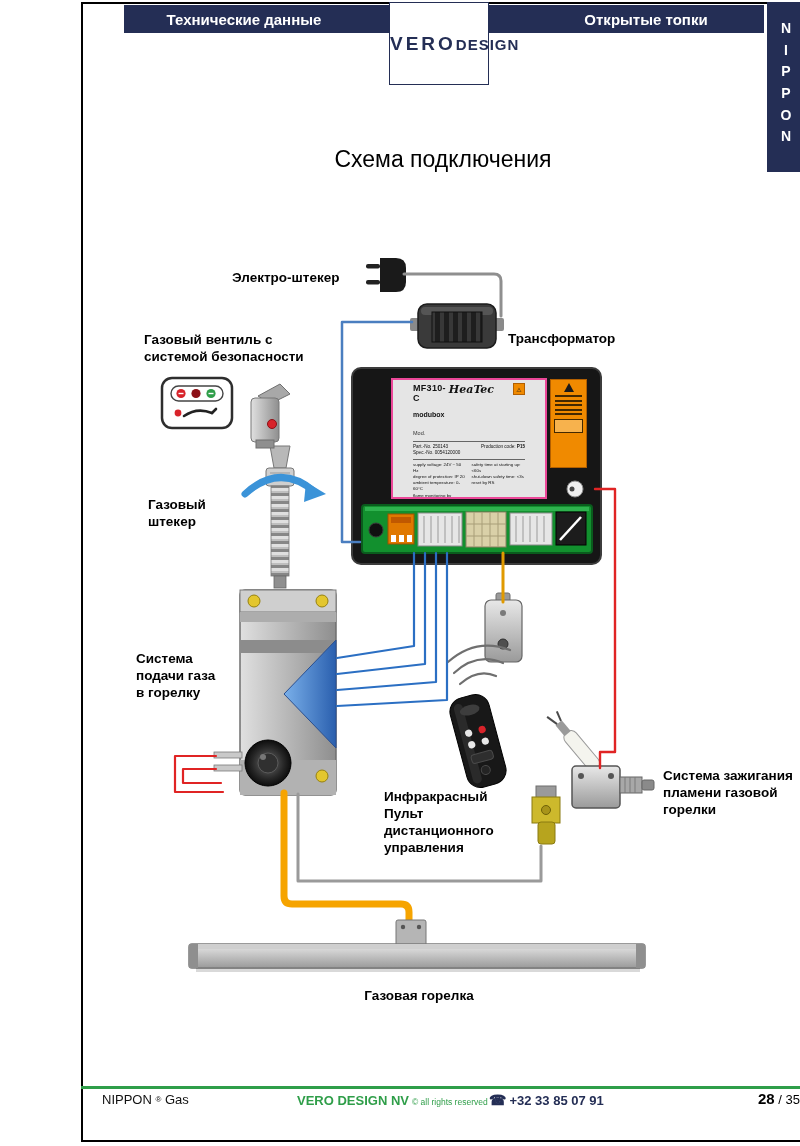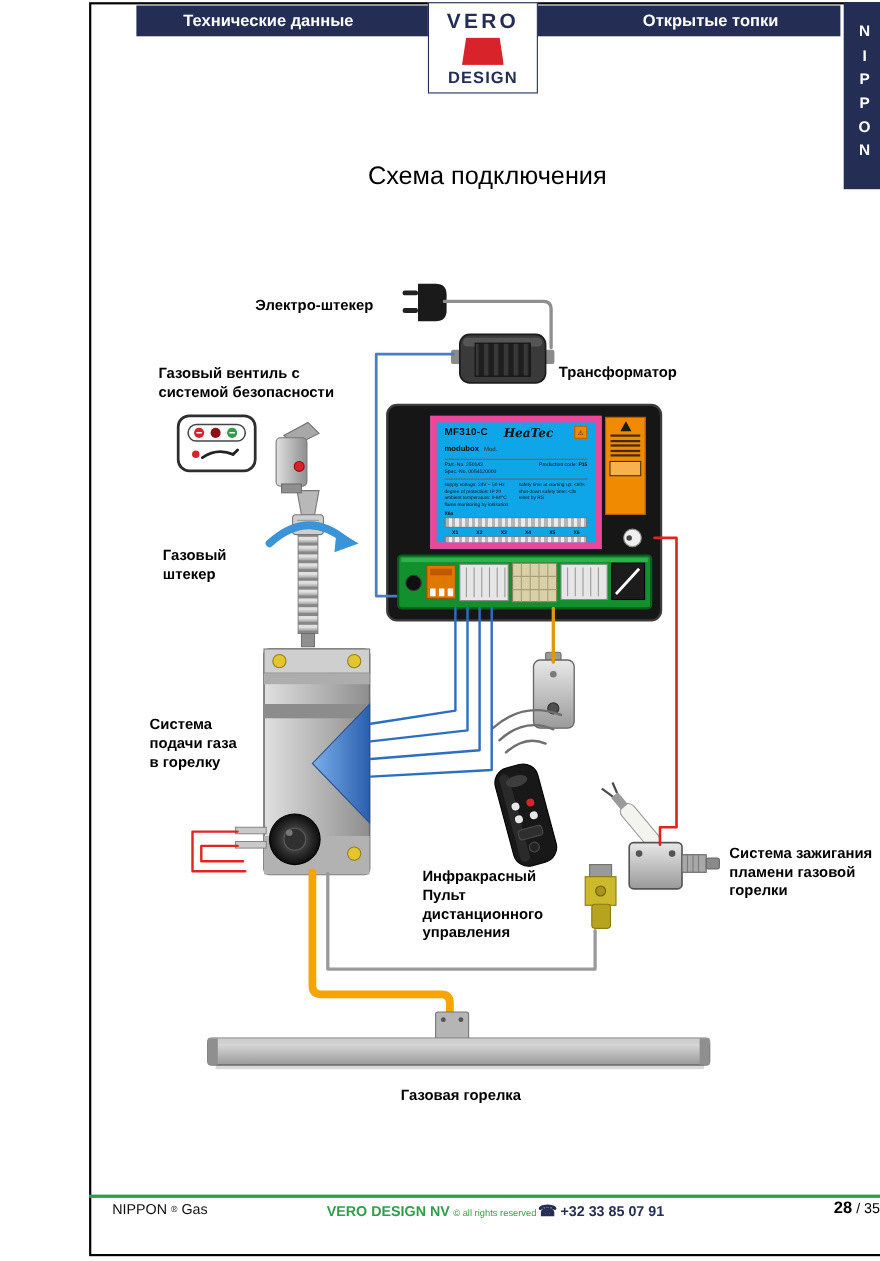--- a/index.html
+++ b/index.html
@@ -9,42 +9,42 @@
   .frame{position:absolute;left:37px;top:2px;width:724px;height:1140px;
          border:2px solid #000;box-sizing:border-box;}
 
   
   .header-bar{position:absolute;left:80px;top:5px;width:640px;height:28px;background:#242e55;}
   .header-title{position:absolute;top:5px;height:28px;display:flex;align-items:center;justify-content:center;
                 color:#fff;font-weight:bold;font-size:15px;}
   .header-title.left{left:80px;width:240px;}
   .header-title.right{left:445px;width:314px;}
   .logo{position:absolute;left:345px;top:2px;width:100px;height:83px;background:#fff;
-        border:1px solid #242e55;box-sizing:border-box;display:flex;flex-direction:column;
+        border:1px solid #242e55;box-sizing:border-box;display:flex;flex-direction:row;
         align-items:center;justify-content:space-between;padding:6px 0 5px;}
   .logo-vero{color:#242e55;font-weight:bold;font-size:19px;letter-spacing:3px;}
   .logo-mark{width:38px;height:25px;background:#d8232a;clip-path:polygon(10% 0,90% 0,100% 100%,0% 100%);}
   .logo-design{color:#242e55;font-weight:bold;font-size:15px;letter-spacing:1px;}
   .nippon{position:absolute;left:723px;top:2px;width:38px;height:170px;background:#242e55;
           display:flex;flex-direction:column;align-items:center;padding-top:16px;box-sizing:border-box;
           color:#fff;font-weight:bold;font-size:14px;line-height:1.55;}
 
   .title{position:absolute;left:37px;top:146px;width:724px;text-align:center;
          font-size:23px;font-weight:normal;color:#000;}
 
   .diagram{position:absolute;left:0;top:0;z-index:1;}
 
   
   .dlabel{position:absolute;z-index:3;font-weight:bold;font-size:13.5px;line-height:1.25;
           color:#000;white-space:pre-line;}
   .dlabel.center{text-align:center;}
 
   
   .mlabel{position:absolute;left:347px;top:378px;width:156px;height:121px;z-index:2;
-          background:#0ea5e9;border:6px solid #ec4899;box-sizing:border-box;padding:3px 7px;
+          background:#e5e5e5;border:2px solid #ec4899;box-sizing:border-box;padding:3px 20px;
           color:#111;overflow:hidden;}
   .ml-top{display:flex;justify-content:space-between;align-items:flex-start;}
   .ml-model{font-size:9px;font-weight:bold;letter-spacing:.3px;}
   .ml-series{font-size:7px;font-weight:bold;}
   .ml-mod{font-size:5.5px;color:#333;}
   .ml-brandwrap{display:flex;align-items:flex-start;gap:19px;}
   .ml-brand{font-family:"DejaVu Serif",serif;font-style:italic;font-weight:bold;font-size:11px;}
   .ml-warnsq{width:10px;height:10px;background:#f08a00;border:1px solid #b25f00;display:inline-flex;
              align-items:center;justify-content:center;font-size:6px;color:#111;}
   .ml-hr{border-top:1px solid #666;margin:2px 0;height:0;}

